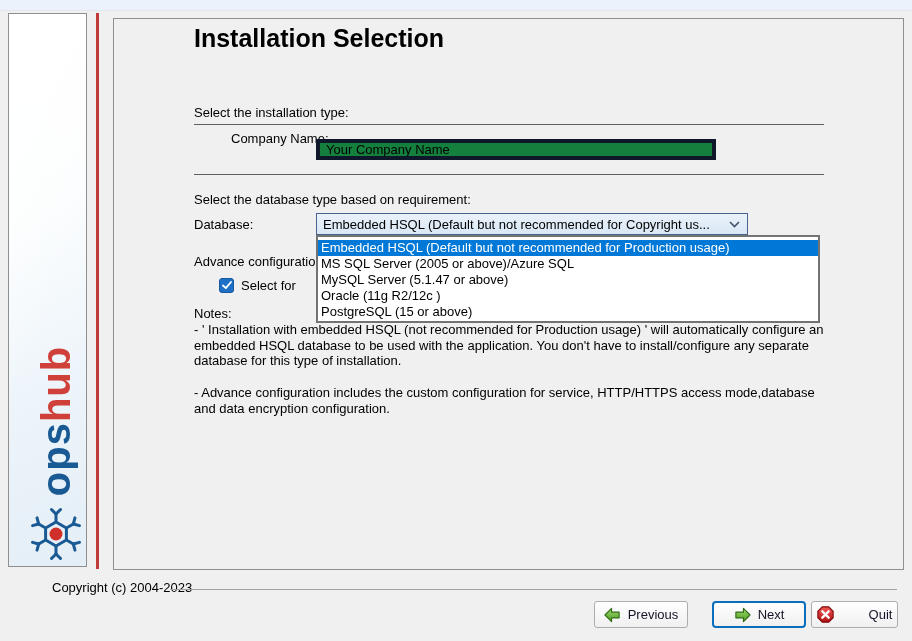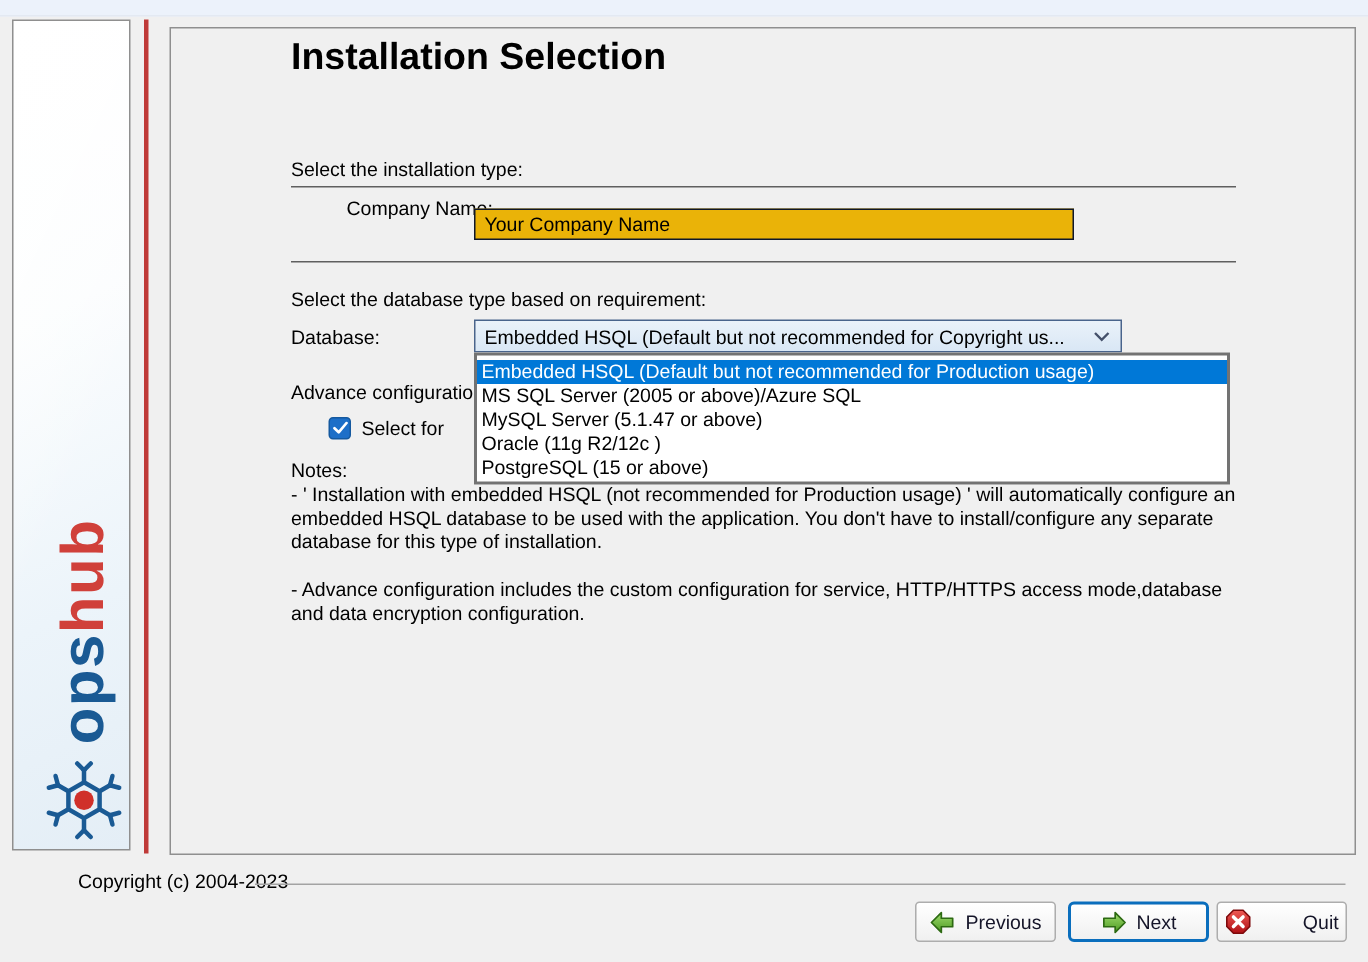--- a/index.html
+++ b/index.html
@@ -44,21 +44,21 @@
   .page-title{
     position:absolute;left:80px;top:5px;
     font-size:25px;font-weight:bold;
   }
   .lbl{position:absolute;font-size:13px;line-height:16px;white-space:nowrap;}
   .sep{position:absolute;height:1px;background:#5f5f5f;}
   .sep1{left:80px;top:105px;width:630px;}
   .sep2{left:80px;top:155px;width:630px;}
   .company-input{
     position:absolute;left:202px;top:120px;width:400px;height:21px;
-    box-sizing:border-box;border:1px solid #0f172a;background:#eab308;
+    box-sizing:border-box;border:4px solid #0f172a;background:#15803d;
     font-family:"Liberation Sans",sans-serif;font-size:13px;padding:0 6px;color:#000;
   }
   .combo{
     position:absolute;left:202px;top:194px;width:432px;height:22px;
     box-sizing:border-box;border:1px solid #49648c;
     background:linear-gradient(#eaf2fa,#d9e7f5);
     display:flex;align-items:center;justify-content:space-between;
     padding:0 7px 0 6px;font-size:13px;cursor:default;
   }
   .combo-text{white-space:nowrap;overflow:hidden;}
@@ -85,21 +85,21 @@
   .copyright{position:absolute;left:20px;top:580px;font-size:13px;margin-left:32px;}
   .footer-line{position:absolute;left:170px;top:589px;width:727px;height:1px;background:#a3a3a3;}
   .btn{
     position:absolute;top:601px;height:27px;box-sizing:border-box;
     display:flex;align-items:center;justify-content:center;gap:7px;
     background:linear-gradient(#ffffff,#f0f0f0);
     border:1px solid #adadad;border-radius:3px;
     font-family:"Liberation Sans",sans-serif;font-size:13px;color:#141428;
     cursor:pointer;
   }
-  .btn-previous{left:610px;width:94px;}
+  .btn-previous{left:594px;width:94px;}
   .btn-next{left:712px;width:94px;border:2px solid #0a6ebd;border-radius:4px;}
   .btn-quit{left:811px;width:87px;gap:35px;}
 </style>
 </head>
 <body>
 
 <div class="top-strip"></div>
 
 <div class="sidebar">
   <div class="logo-text">

